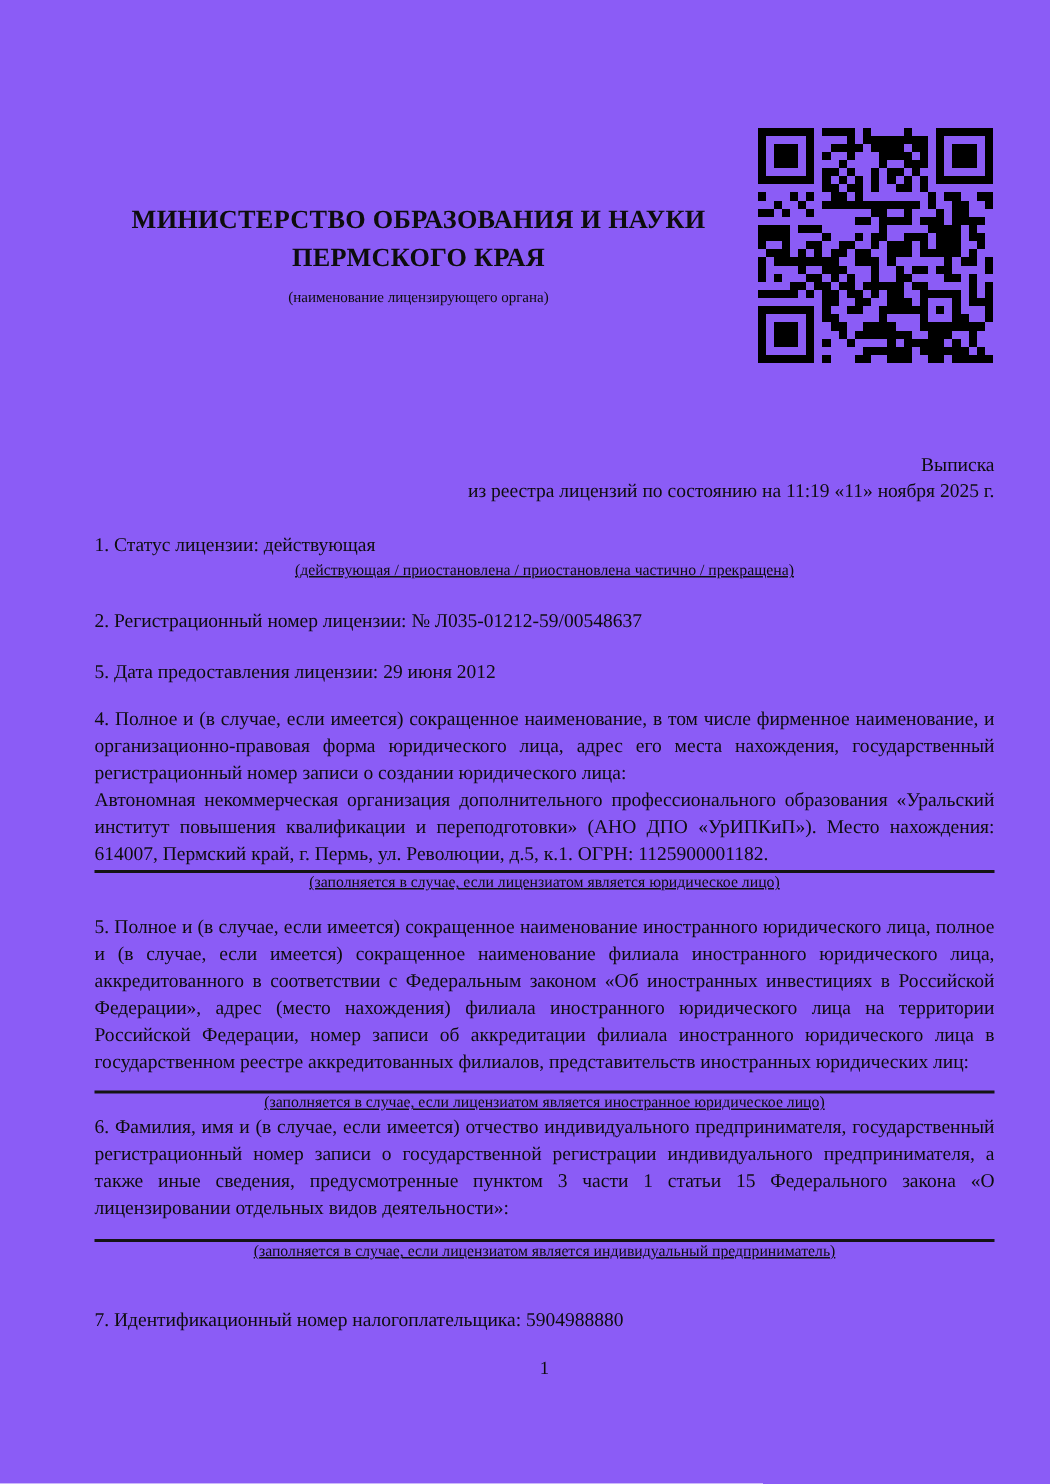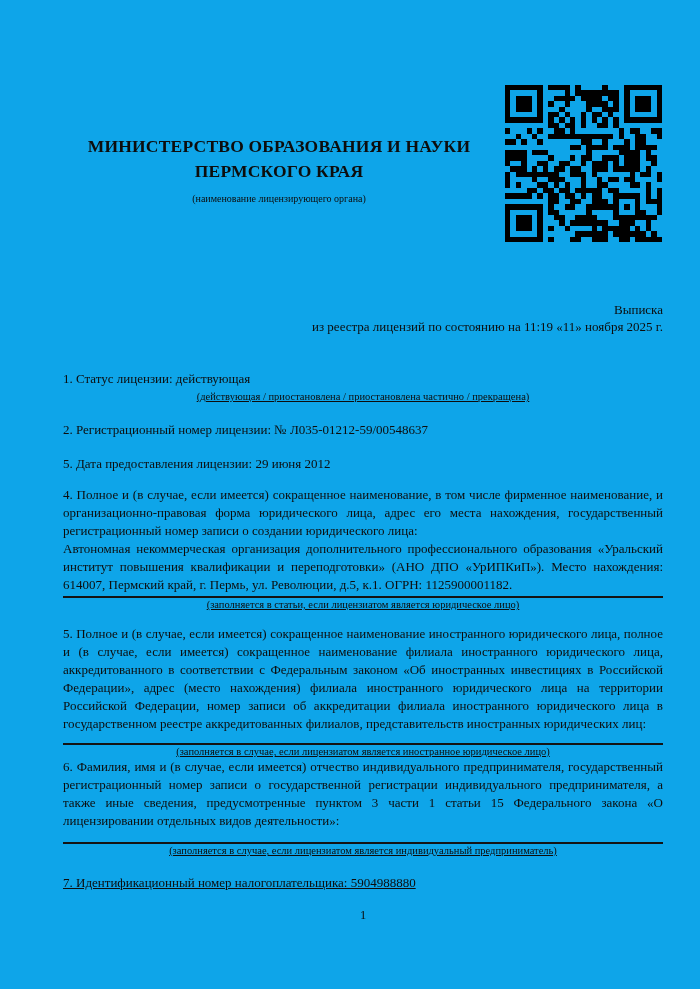--- a/index.html
+++ b/index.html
@@ -1,20 +1,20 @@
 <!DOCTYPE html>
 <html><head>
 <meta charset="utf-8">
 <style>
   html, body { margin: 0; padding: 0; background: #ffffff; }
   .page {
     position: relative;
     width: 700px;
     height: 989px;
-    background: #0ea5e9;
+    background: #8b5cf6;
     font-family: "Liberation Serif", serif;
     color: #0d0d0d;
     overflow: hidden;
   }
   
   .header-block {
     position: absolute;
     top: 134px;
     left: 58px;
     width: 442px;
@@ -42,27 +42,27 @@
   .content {
     position: absolute;
     top: 302px;
     left: 63px;
     width: 600px;
     font-size: 13px;
     line-height: 18px;
   }
   .doc-title { text-align: right; line-height: 16.5px; }
   .item-line { margin-top: 0; }
-  .mt-title { margin-top: 35px; }
+  .mt-title { margin-top: 19px; }
   .mt-18 { margin-top: 18px; }
   .mt-16 { margin-top: 16px; }
   .mt-13 { margin-top: 13px; }
   .mt-14 { margin-top: 14px; }
   .mt-24 { }
-  .mt-30 { margin-top: 17px; text-decoration: underline; }
+  .mt-30 { margin-top: 30px; }
   .para { text-align: justify; }
   .note {
     font-size: 10.5px;
     line-height: 13px;
     text-align: center;
     text-decoration: underline;
   }
   .rule {
     border: 0;
     border-top: 2px solid #141414;
@@ -543,21 +543,21 @@
     <div class="note" style="margin-top:2px">(действующая / приостановлена / приостановлена частично / прекращена)</div>
 
     <div class="item-line mt-18">2. Регистрационный номер лицензии: № Л035-01212-59/00548637</div>
 
     <div class="item-line mt-16">5. Дата предоставления лицензии: 29 июня 2012</div>
 
     <div class="mt-13">
       <div class="para">4. Полное и (в случае, если имеется) сокращенное наименование, в том числе фирменное наименование, и организационно-правовая форма юридического лица, адрес его места нахождения, государственный регистрационный номер записи о создании юридического лица:</div>
       <div class="para">Автономная некоммерческая организация дополнительного профессионального образования «Уральский институт повышения квалификации и переподготовки» (АНО ДПО «УрИПКиП»). Место нахождения: 614007, Пермский край, г. Пермь, ул. Революции, д.5, к.1. ОГРН: 1125900001182.</div>
       <div class="rule"></div>
-      <div class="note">(заполняется в статьи, если лицензиатом является юридическое лицо)</div>
+      <div class="note">(заполняется в случае, если лицензиатом является юридическое лицо)</div>
     </div>
 
     <div class="mt-14">
       <div class="para">5. Полное и (в случае, если имеется) сокращенное наименование иностранного юридического лица, полное и (в случае, если имеется) сокращенное наименование филиала иностранного юридического лица, аккредитованного в соответствии с Федеральным законом «Об иностранных инвестициях в Российской Федерации», адрес (место нахождения) филиала иностранного юридического лица на территории Российской Федерации, номер записи об аккредитации филиала иностранного юридического лица в государственном реестре аккредитованных филиалов, представительств иностранных юридических лиц:</div>
       <div class="blank-8"></div>
       <div class="rule"></div>
       <div class="note">(заполняется в случае, если лицензиатом является иностранное юридическое лицо)</div>
     </div>
 
     <div class="mt-24">

